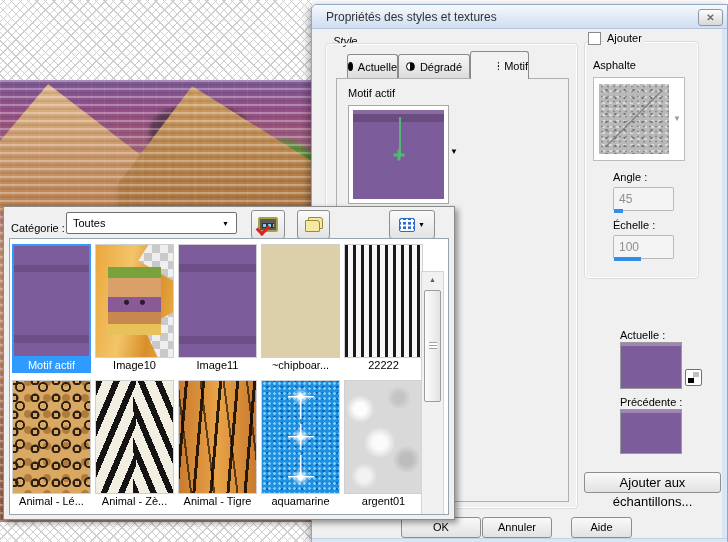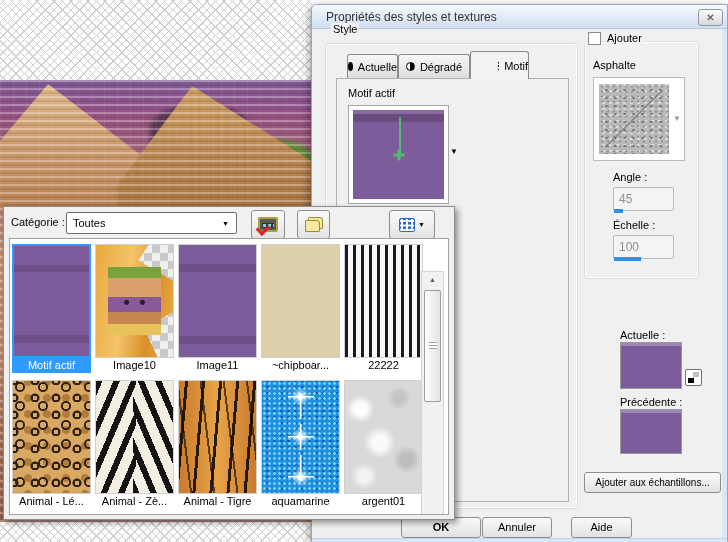--- a/index.html
+++ b/index.html
@@ -41,21 +41,21 @@
   #title-text{left:14px;top:5px;font-size:12px;color:#333;white-space:nowrap;}
   #close-btn{left:386px;top:4px;width:25px;height:17px;border:1px solid #8e98a3;border-radius:3px;
     background:linear-gradient(180deg,#fdfdfd,#d8d8d8);text-align:center;line-height:15px;
     font-size:10px;font-weight:bold;color:#6b6b6b;cursor:pointer;}
   #frame-right{left:410px;top:24px;width:5px;height:514px;background:#d9e6f5;}
   #frame-bottom{left:0;top:533px;width:415px;height:5px;background:#d9e6f5;border-top:1px solid #c2d3e8;}
 
   .grouplabel{color:#000;background:#f0f0f0;padding:0 2px;}
   .groupbox{border:1px solid #dcdcdc;border-radius:4px;box-shadow:inset 0 0 0 1px #ffffff;}
 
-  #style-label{left:19px;top:18px;}
+  #style-label{left:19px;top:30px;font-style:italic;}
   #style-box{left:13px;top:38px;width:253px;height:466px;}
 
   .tab{position:absolute;box-sizing:border-box;height:24px;top:49px;border:1px solid #8b8b8b;border-bottom:none;
     border-radius:3px 3px 0 0;background:linear-gradient(180deg,#f7f7f7,#dcdcdc);
     display:flex;align-items:center;justify-content:center;gap:5px;cursor:pointer;}
   .tab.active{top:46px;height:28px;background:#f2f2f2;z-index:3;padding-left:26px;}
   #tab-couleur{left:35px;width:51px;}
   #tab-degrade{left:86px;width:72px;}
   #tab-motif{left:158px;width:59px;}
   .icon-circle{width:9px;height:9px;border-radius:50%;background:#000;}
@@ -128,29 +128,29 @@
     box-shadow:inset 0 3px 0 rgba(255,255,255,.25);}
   #checker-btn{left:373px;top:364px;width:17px;height:17px;background:#fff;border:1px solid #707070;border-radius:2px;cursor:pointer;padding:2px;}
   #checker-btn .checker{width:100%;height:100%;
     background:conic-gradient(#c0c0c0 0 25%,#fff 0 50%,#000 0 75%,#fff 0);}
   #previous-label{left:308px;top:391px;}
   #previous-swatch{left:308px;top:404px;width:62px;height:45px;background:#7d5c9b;border:1px solid #9a9a9a;
     box-shadow:inset 0 3px 0 rgba(255,255,255,.25);}
 
   .win-btn{position:absolute;box-sizing:border-box;height:21px;border:1px solid #8e8e8e;border-radius:3px;
     background:linear-gradient(180deg,#f9f9f9,#e2e2e2);text-align:center;line-height:19px;cursor:pointer;}
-  #add-swatch-btn{left:272px;top:467px;width:137px;font-size:10px;}
-  #ok-btn{left:89px;top:512px;width:80px;font-weight:bold;}
+  #add-swatch-btn{left:272px;top:467px;width:137px;font-size:13px;}
+  #ok-btn{left:89px;top:512px;width:80px;}
   #cancel-btn{left:170px;top:512px;width:70px;}
   #help-btn{left:259px;top:512px;width:61px;}
 
   
   #picker{left:3px;top:206px;width:452px;height:314px;background:#f0f0f0;border:1px solid #8c8c8c;
     box-shadow:3px 3px 6px rgba(0,0,0,.4);z-index:10;}
-  #category-label{left:7px;top:9px;}
+  #category-label{left:7px;top:15px;}
   #category-select{left:62px;top:5px;width:171px;height:22px;background:#fff;border:1px solid #6e6e6e;border-radius:2px;
     padding:4px 0 0 6px;cursor:pointer;}
   #category-arrow{position:absolute;right:7px;top:7px;font-size:7px;}
   .tool-btn{position:absolute;top:3px;height:29px;border:1px solid #8e8e8e;border-radius:3px;
     background:linear-gradient(180deg,#fafafa,#e3e3e3);cursor:pointer;display:flex;align-items:center;justify-content:center;gap:3px;}
   #swatch-edit-btn{left:247px;width:34px;}
   #folders-btn{left:293px;width:33px;}
   #view-btn{left:385px;width:46px;}
   #view-btn .caret{font-size:7px;}
 

